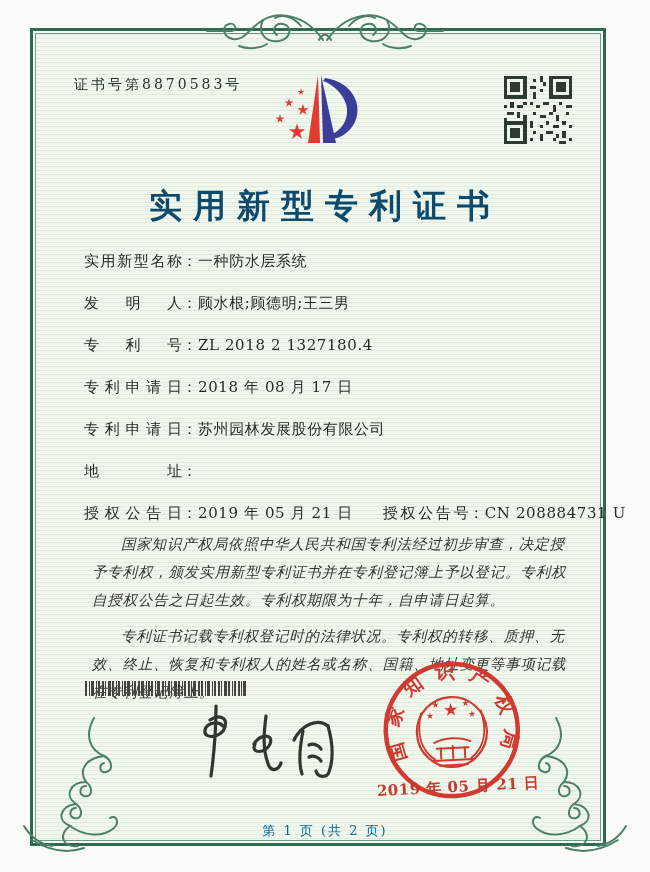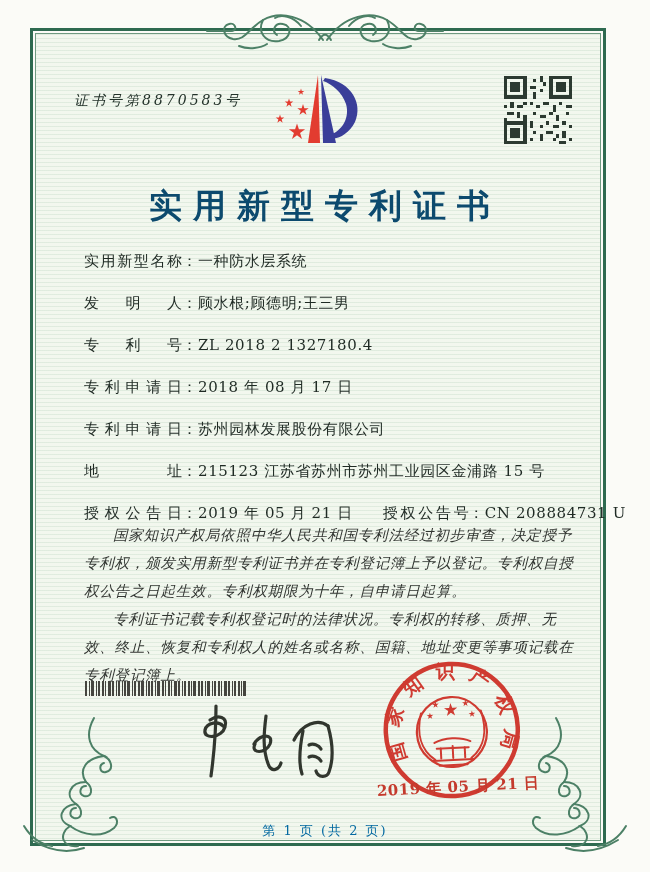--- a/index.html
+++ b/index.html
@@ -26,22 +26,22 @@
         rgba(255,255,255,0) 1px, rgba(255,255,255,0) 4px),
       #f2f7ee;
   }
   .ornament{position:absolute;pointer-events:none;}
   .orn-top{left:205px;top:4px;width:240px;height:52px;}
   .orn-bl{left:14px;top:714px;width:112px;height:144px;}
   .orn-br{right:14px;top:714px;width:112px;height:144px;transform:scaleX(-1);}
 
   
   .cert-no{
-    position:absolute;left:74px;top:92px;
-    font-size:14px;letter-spacing:3px;color:#23322a;font-style:italic;
+    position:absolute;left:74px;top:76px;
+    font-size:14px;letter-spacing:3px;color:#23322a;
   }
   .logo{position:absolute;left:258px;top:70px;width:130px;height:112px;}
   .qr{position:absolute;left:504px;top:76px;width:68px;height:68px;}
 
   .title{
     position:absolute;left:0;right:0;top:184px;
     text-align:center;font-size:33px;font-weight:700;
     letter-spacing:11px;color:#0c4a6e;
   }
 
@@ -61,21 +61,21 @@
   .grant-row{display:flex;}
   .grant-second{margin-left:30px;display:flex;align-items:flex-start;}
   .grant-second .f-label{width:86px;flex:0 0 86px;}
 
   
   .paras{
     position:absolute;left:84px;right:72px;top:523px;
     font-size:14.5px;font-style:italic;line-height:1.93;
     letter-spacing:0.8px;color:#313531;
   }
-  .paras p{margin:0;text-indent:2em;font-family:Liberation Mono, monospace;}
+  .paras p{margin:8px;text-indent:2em;}
 
   
   .barcode{position:absolute;left:85px;top:681px;width:163px;height:15px;}
   .signer{
     position:absolute;left:86px;top:727px;
     font-family:"DejaVu Sans","Liberation Sans",sans-serif;
     font-size:15px;font-weight:700;letter-spacing:3px;color:#20261f;
     line-height:28px;
   }
   .signature{position:absolute;left:182px;top:700px;width:175px;height:100px;}
@@ -198,21 +198,20 @@
         <span class="f-value">2018 年 08 月 17 日</span>
     </div>
     <div class="field-row">
       <span class="f-label">专利申请日</span>
         <span class="f-colon">：</span>
         <span class="f-value">苏州园林发展股份有限公司</span>
     </div>
     <div class="field-row">
       <span class="f-label">地址</span>
         <span class="f-colon">：</span>
-        <span class="f-value">215123 江苏省苏州市苏州工业园区金浦路 15 号</span>
     </div>
     <div class="field-row grant-row">
       <span class="f-label">授权公告日</span>
         <span class="f-colon">：</span>
         <span class="f-value">2019 年 05 月 21 日</span>
       <span class="grant-second">
         <span class="f-label">授权公告号</span>
           <span class="f-colon">：</span>
           <span class="f-value">CN 208884731 U</span>
       </span>

